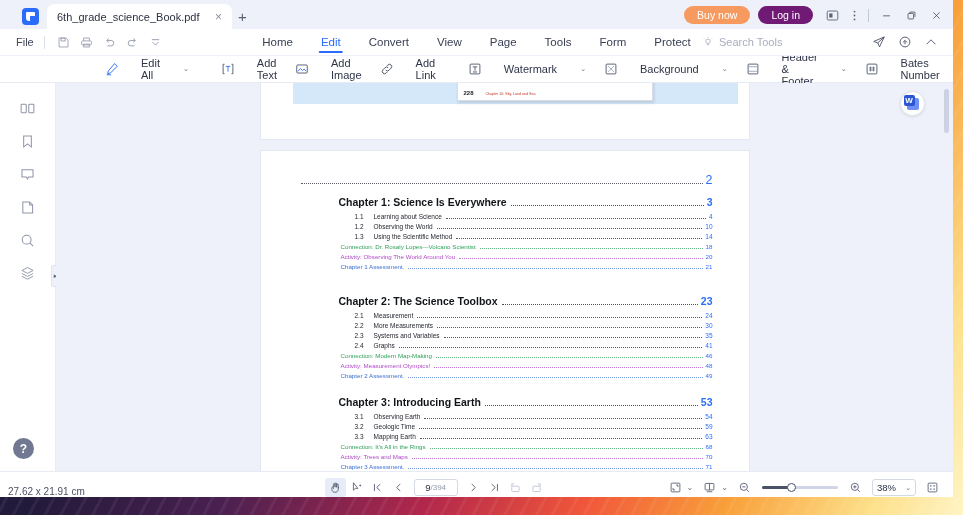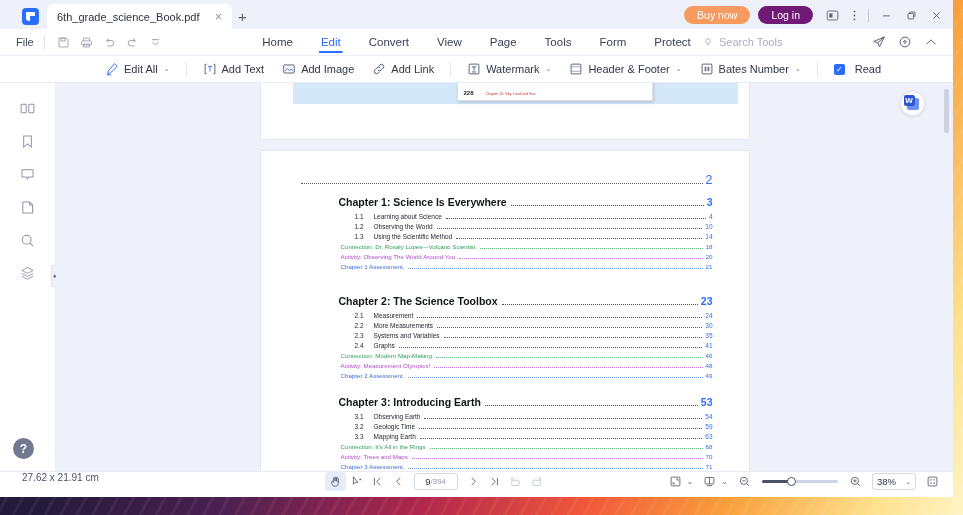--- a/index.html
+++ b/index.html
@@ -146,21 +146,21 @@
 
   
   .ribbon {
     height: 27px; min-height: 27px;
     background: #fff;
     display: flex; align-items: center;
     border-bottom: 1px solid #e7ebf4;
     padding-left: 96px;
   }
   .rb-item {
-    display: flex; align-items: center; gap: 5px;
+    display: flex; align-items: center; gap: 22px;
     font-size: 11px; color: #2f3547;
     padding: 0 9px; height: 22px; border-radius: 4px;
   }
   .rb-ico { width: 14px; height: 14px; display:flex; align-items:center; justify-content:center; color:#4a5june; color:#4e5costs; color:#4d5droid;}
   .rb-ico { color: #4b5management; }
   .rb-ico svg { display:block; }
   .rb-sep { width:1px; height: 14px; background:#e1e5ef; margin: 0 7px; }
   .caret { font-size: 7px; color: #6a7competition; color:#6b7285; margin-left: 1px; }
   .chk {
     width: 11px; height: 11px; border-radius: 2px; background: #2b6dfb;
@@ -293,22 +293,22 @@
   .vscroll {
     position: absolute; right: 4px; top: 6px;
     width: 5px; height: 44px; border-radius: 3px; background: #ccd2e2;
   }
 
   
   .statusbar {
     height: 26px; min-height: 26px;
     background: #fff;
     border-top: 1px solid #e7ebf4;
-    display: flex; align-items: flex-start;
-    padding: 0 10px 0 22px;
+    display: flex; align-items: flex-end;
+    padding: 0 10px 0 8px;
     font-size: 10px; color: #4b5166;
   }
   .sb-right { margin-left: auto; display: flex; align-items: center; }
   .sb-ico {
     width: 21px; height: 19px; border-radius: 3px;
     display: flex; align-items: center; justify-content: center;
     color: #545b70;
   }
   .sb-ico.on { background: #e7ecf9; }
   .sb-ico.dim { color: #b9bfcf; }
@@ -515,20 +515,30 @@
       <span class="rb-ico">
         <svg width="14" height="14" viewBox="0 0 16 16" fill="none" stroke="#4a5166" stroke-width="1">
           <rect x="2.4" y="2.4" width="11.2" height="11.2" rx="1"></rect>
           <path d="M5.4 5.6h5.2M8 5.6v4.4M5.6 11.4h4.8" stroke="#5a6libros"></path>
         </svg>
       </span>
       <span>Watermark</span>
       <span class="caret">⌄</span>
     </div>
 
+    <div class="rb-item">
+      <span class="rb-ico">
+        <svg width="14" height="14" viewBox="0 0 16 16" fill="none" stroke="#4a5166" stroke-width="1">
+          <rect x="2.4" y="2.4" width="11.2" height="11.2" rx="1"></rect>
+          <path d="M4.6 4.6 11.4 11.4M11.4 4.6 4.6 11.4" stroke="#98a0b5" stroke-width=".9"></path>
+        </svg>
+      </span>
+      <span>Background</span>
+      <span class="caret">⌄</span>
+    </div>
 
     <div class="rb-item">
       <span class="rb-ico">
         <svg width="14" height="14" viewBox="0 0 16 16" fill="none" stroke="#4a5166" stroke-width="1">
           <rect x="2.4" y="2.4" width="11.2" height="11.2" rx="1"></rect>
           <path d="M2.4 5.4h11.2M2.4 10.6h11.2" stroke="#98a0b5"></path>
         </svg>
       </span>
       <span>Header &amp; Footer</span>
       <span class="caret">⌄</span>

